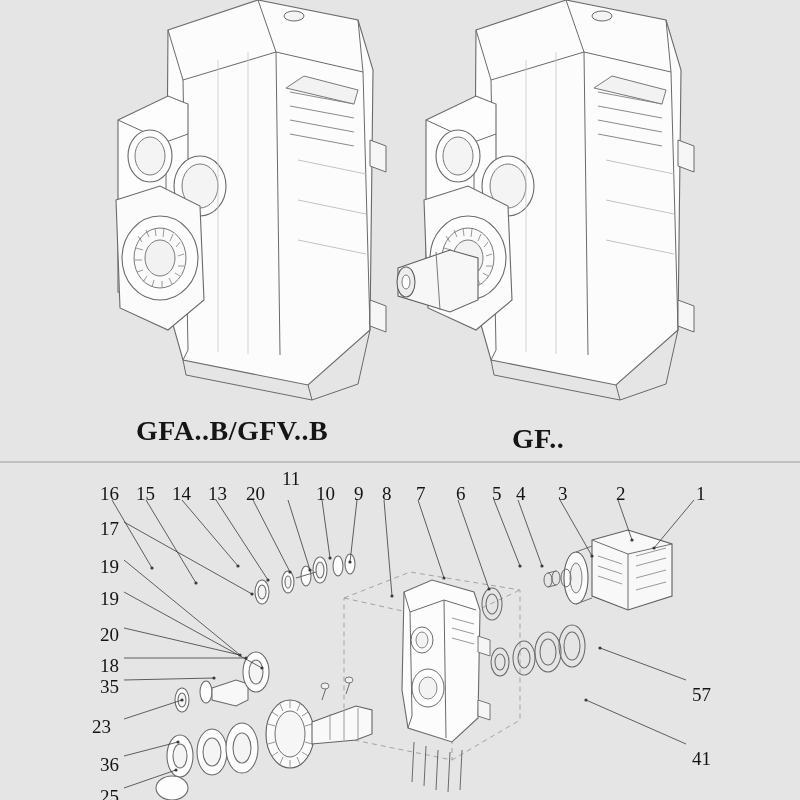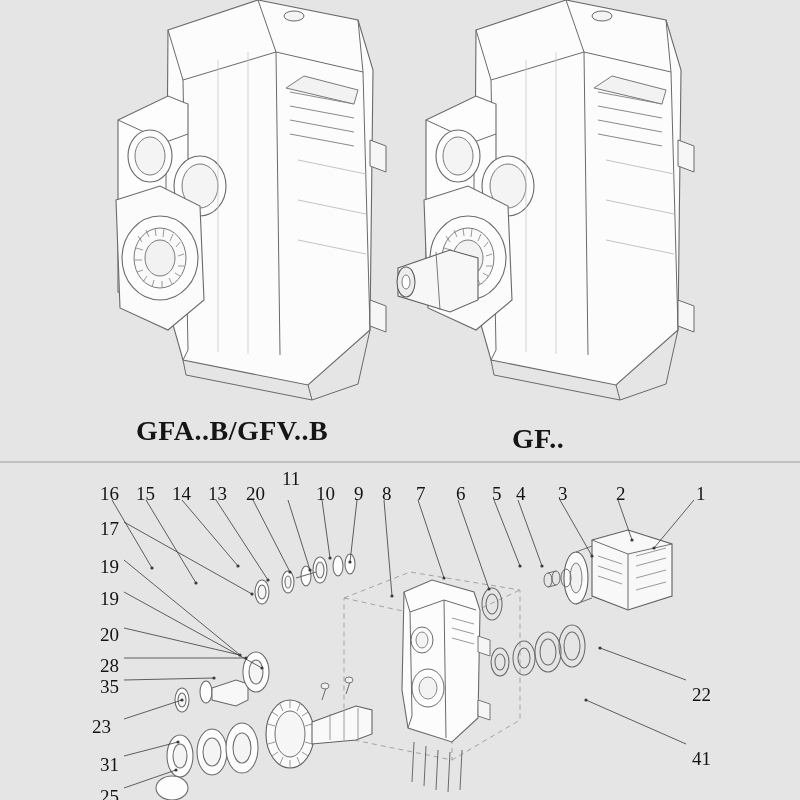--- a/index.html
+++ b/index.html
@@ -329,22 +329,22 @@
       <div class="num" style="left: 456px; top: 483px;">6</div>
       <div class="num" style="left: 492px; top: 483px;">5</div>
       <div class="num" style="left: 516px; top: 483px;">4</div>
       <div class="num" style="left: 558px; top: 483px;">3</div>
       <div class="num" style="left: 616px; top: 483px;">2</div>
       <div class="num" style="left: 696px; top: 483px;">1</div>
       <div class="num" style="left: 100px; top: 518px;">17</div>
       <div class="num" style="left: 100px; top: 556px;">19</div>
       <div class="num" style="left: 100px; top: 588px;">19</div>
       <div class="num" style="left: 100px; top: 624px;">20</div>
-      <div class="num" style="left: 100px; top: 655px;">28</div>
+      <div class="num" style="left: 100px; top: 655px;">18</div>
       <div class="num" style="left: 100px; top: 676px;">35</div>
       <div class="num" style="left: 92px; top: 716px;">23</div>
-      <div class="num" style="left: 100px; top: 754px;">31</div>
+      <div class="num" style="left: 100px; top: 754px;">36</div>
       <div class="num" style="left: 100px; top: 786px;">25</div>
-      <div class="num" style="left: 692px; top: 684px;">22</div>
+      <div class="num" style="left: 692px; top: 684px;">57</div>
       <div class="num" style="left: 692px; top: 748px;">41</div>
     </div>
 
 </div>
 
 </body></html>

